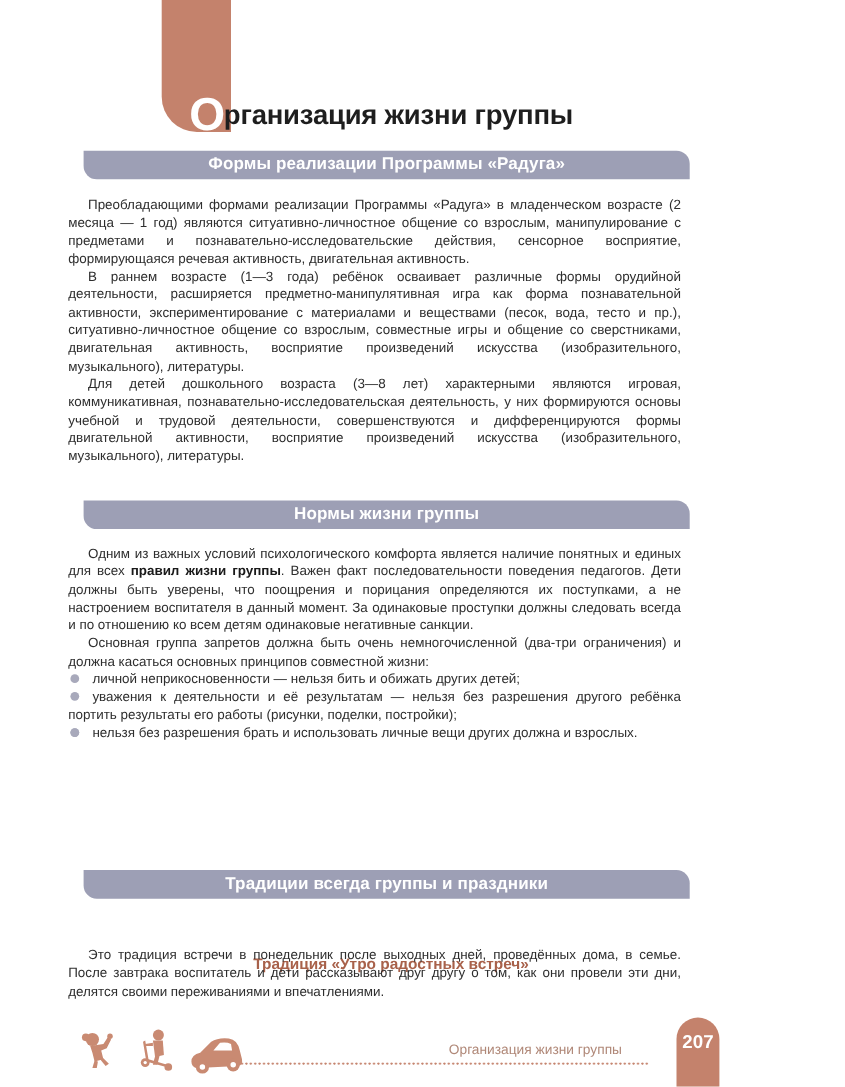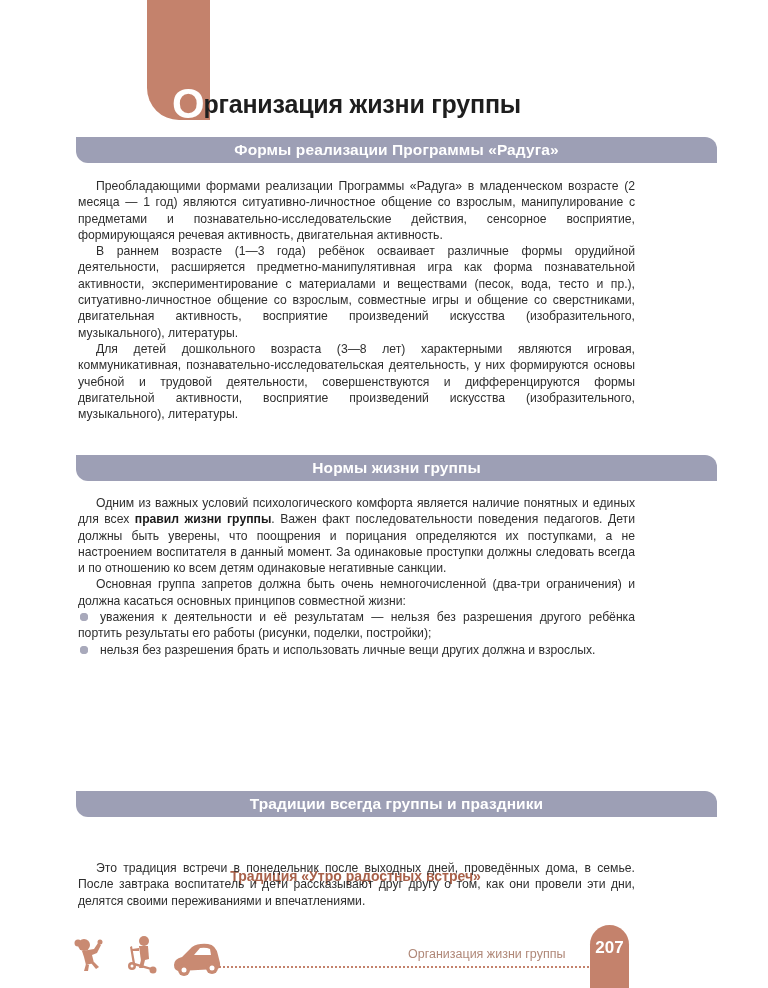--- a/index.html
+++ b/index.html
@@ -14,29 +14,29 @@
       position: absolute; left: 172px; top: 78px;
       font-family: "Liberation Sans", sans-serif; font-weight: bold;
       font-size: 25px; color: #1e1e1e; white-space: nowrap; letter-spacing: -0.2px;
     }
     .chapter-title .cap {
       color: #ffffff; font-size: 42px; line-height: 1; position: relative; top: 5px;
       margin-right: -1px;
     }
 
     .section-bar {
-      position: absolute; left: 76px; width: 641px; height: 26px;
+      position: absolute; left: 76px; width: 551px; height: 26px;
       background: #9d9fb5;
       border-top-right-radius: 12px; border-bottom-left-radius: 12px;
       color: #ffffff; font-weight: bold; font-size: 15.5px;
       text-align: center; line-height: 26px; letter-spacing: 0.1px;
     }
 
     .text-block {
-      position: absolute; left: 78px; width: 557px;
+      position: absolute; left: 62px; width: 557px;
       font-size: 12.2px; line-height: 16.3px; color: #2e2e2e;
       text-align: justify; hyphens: manual;
     }
     .text-block p { text-indent: 18px; }
     .text-block b { font-weight: bold; color: #1a1a1a; }
 
     .bullet-list { list-style: none; }
     .bullet-list li { position: relative; text-indent: 22px; }
     .bullet-list li .dot {
       position: absolute; left: 2px; top: 4px; width: 8px; height: 8px;
@@ -52,21 +52,21 @@
     .footer-icons svg { position: absolute; }
     .footer-dots {
       position: absolute; left: 218px; top: 966px; width: 372px; height: 2px;
       background-image: radial-gradient(circle, #c4826c 0.9px, transparent 1.1px);
       background-size: 4px 2px; background-repeat: repeat-x;
     }
     .footer-running-title {
       position: absolute; left: 408px; top: 947px; font-size: 12.5px; color: #b08878;
     }
     .page-tab {
-      position: absolute; left: 590px; top: 925px; width: 39px; height: 63px;
+      position: absolute; left: 615px; top: 925px; width: 39px; height: 63px;
       background: #c4826c; border-top-left-radius: 23px; border-top-right-radius: 23px;
       color: #ffffff; font-weight: bold; font-size: 17px; text-align: center;
       padding-top: 13px;
     }
   </style>
 </head>
 <body>
 
 <div class="chapter-tab"></div>
 <h1 class="chapter-title"><span class="cap">О</span><span>рганизация жизни группы</span></h1>
@@ -76,21 +76,21 @@
   <p>Преобладающими формами реализации Программы «Радуга» в младенческом возрасте (2 месяца — 1 год) являются ситуативно-личностное общение со взрослым, манипулирование с предметами и познавательно-исследовательские действия, сенсорное восприятие, формирующаяся речевая активность, двигательная активность.</p>
   <p>В раннем возрасте (1—3 года) ребёнок осваивает различные формы орудийной деятельности, расширяется предметно-манипулятивная игра как форма познавательной активности, экспериментирование с материалами и веществами (песок, вода, тесто и пр.), ситуативно-личностное общение со взрослым, совместные игры и общение со сверстниками, двигательная активность, восприятие произведений искусства (изобразительного, музыкального), литературы.</p>
   <p>Для детей дошкольного возраста (3—8 лет) характерными являются игровая, коммуникативная, познавательно-исследовательская деятельность, у них формируются основы учебной и трудовой деятельности, совершенствуются и дифференцируются формы двигательной активности, восприятие произведений искусства (изобразительного, музыкального), литературы.</p>
 </div>
 
 <div class="section-bar" style="top:455px;">Нормы жизни группы</div>
 <div class="text-block" style="top:495px;">
   <p><span>Одним из важных условий психологического комфорта является наличие понятных и единых для всех </span><b>правил жизни группы</b><span>. Важен факт последовательности поведения педагогов. Дети должны быть уверены, что поощрения и порицания определяются их поступками, а не настроением воспитателя в данный момент. За одинаковые проступки должны следовать всегда и по отношению ко всем детям одинаковые негативные санкции.</span></p>
   <p>Основная группа запретов должна быть очень немногочисленной (два-три ограничения) и должна касаться основных принципов совместной жизни:</p>
   <ul class="bullet-list">
-    <li><span class="dot"></span></li>
+    <li><span class="dot"></span><span>личной неприкосновенности — нельзя бить и обижать других детей;</span></li>
     <li><span class="dot"></span><span>уважения к деятельности и её результатам — нельзя без разрешения другого ребёнка портить результаты его работы (рисунки, поделки, постройки);</span></li>
     <li><span class="dot"></span></li>
     <li><span class="dot"></span><span>нельзя без разрешения брать и использовать личные вещи других должна и взрослых.</span></li>
   </ul>
 </div>
 
 <div class="section-bar" style="top:791px;">Традиции всегда группы и праздники</div>
 <div class="subheading">Традиция «Утро радостных встреч»</div>
 <div class="text-block" style="top:860px;">
   <p>Это традиция встречи в понедельник после выходных дней, проведённых дома, в семье. После завтрака воспитатель и дети рассказывают друг другу о том, как они провели эти дни, делятся своими переживаниями и впечатлениями.</p>

